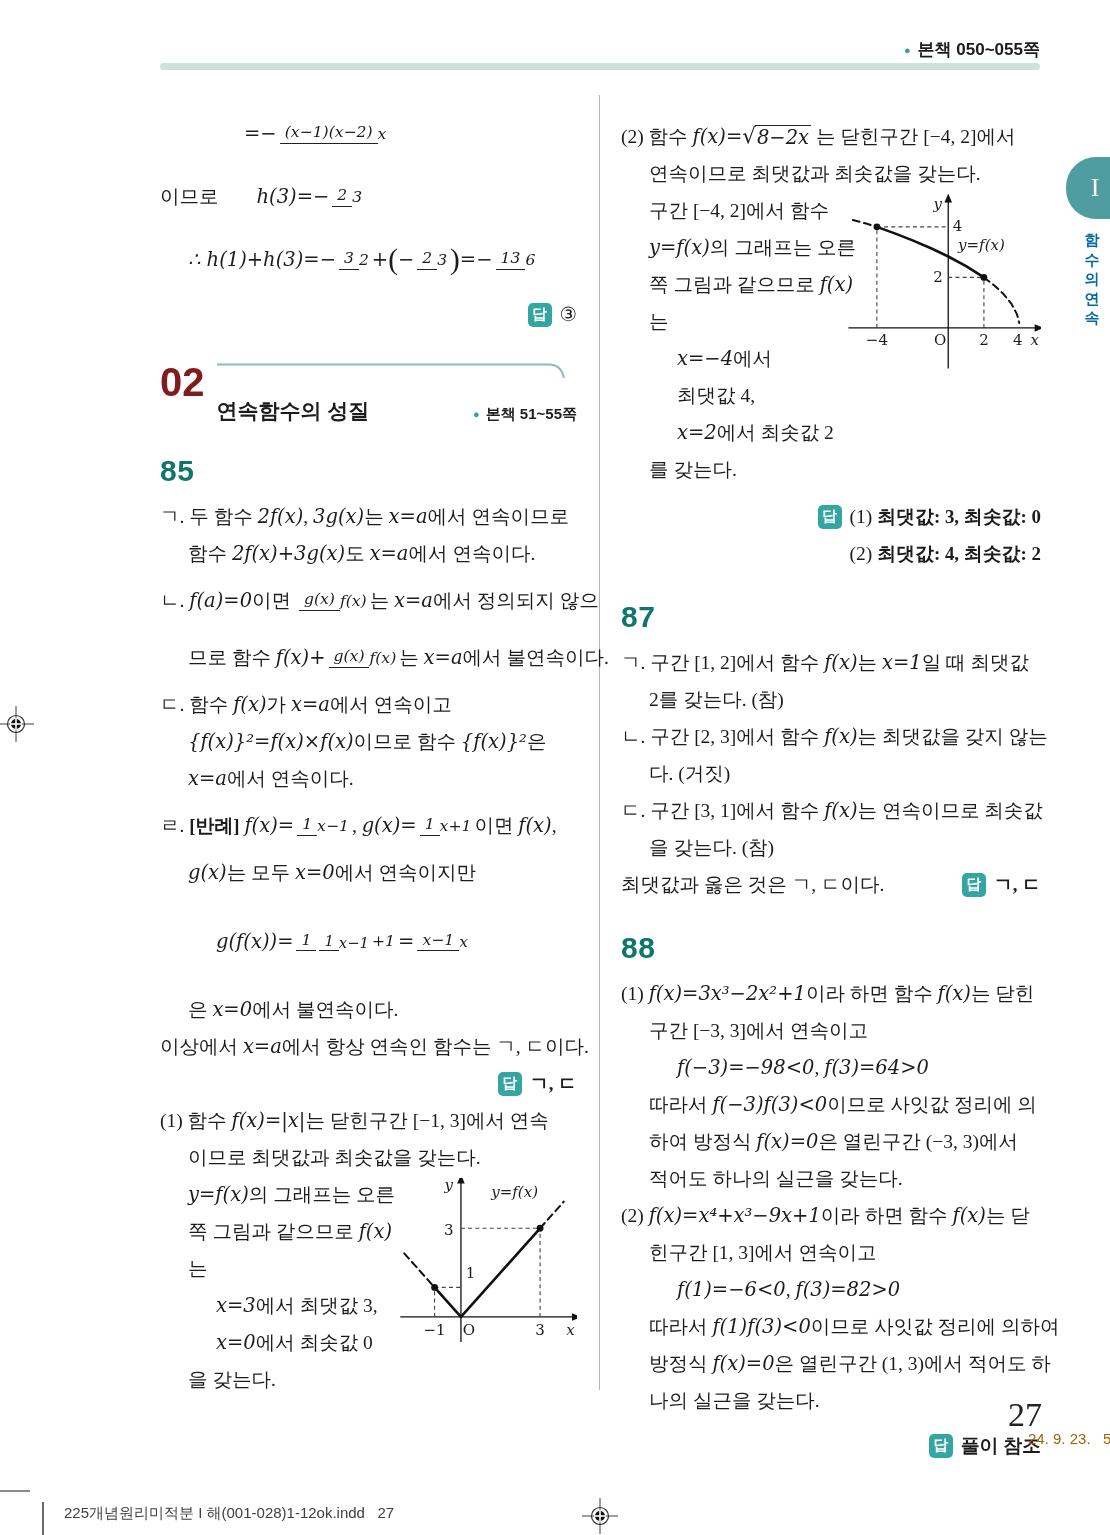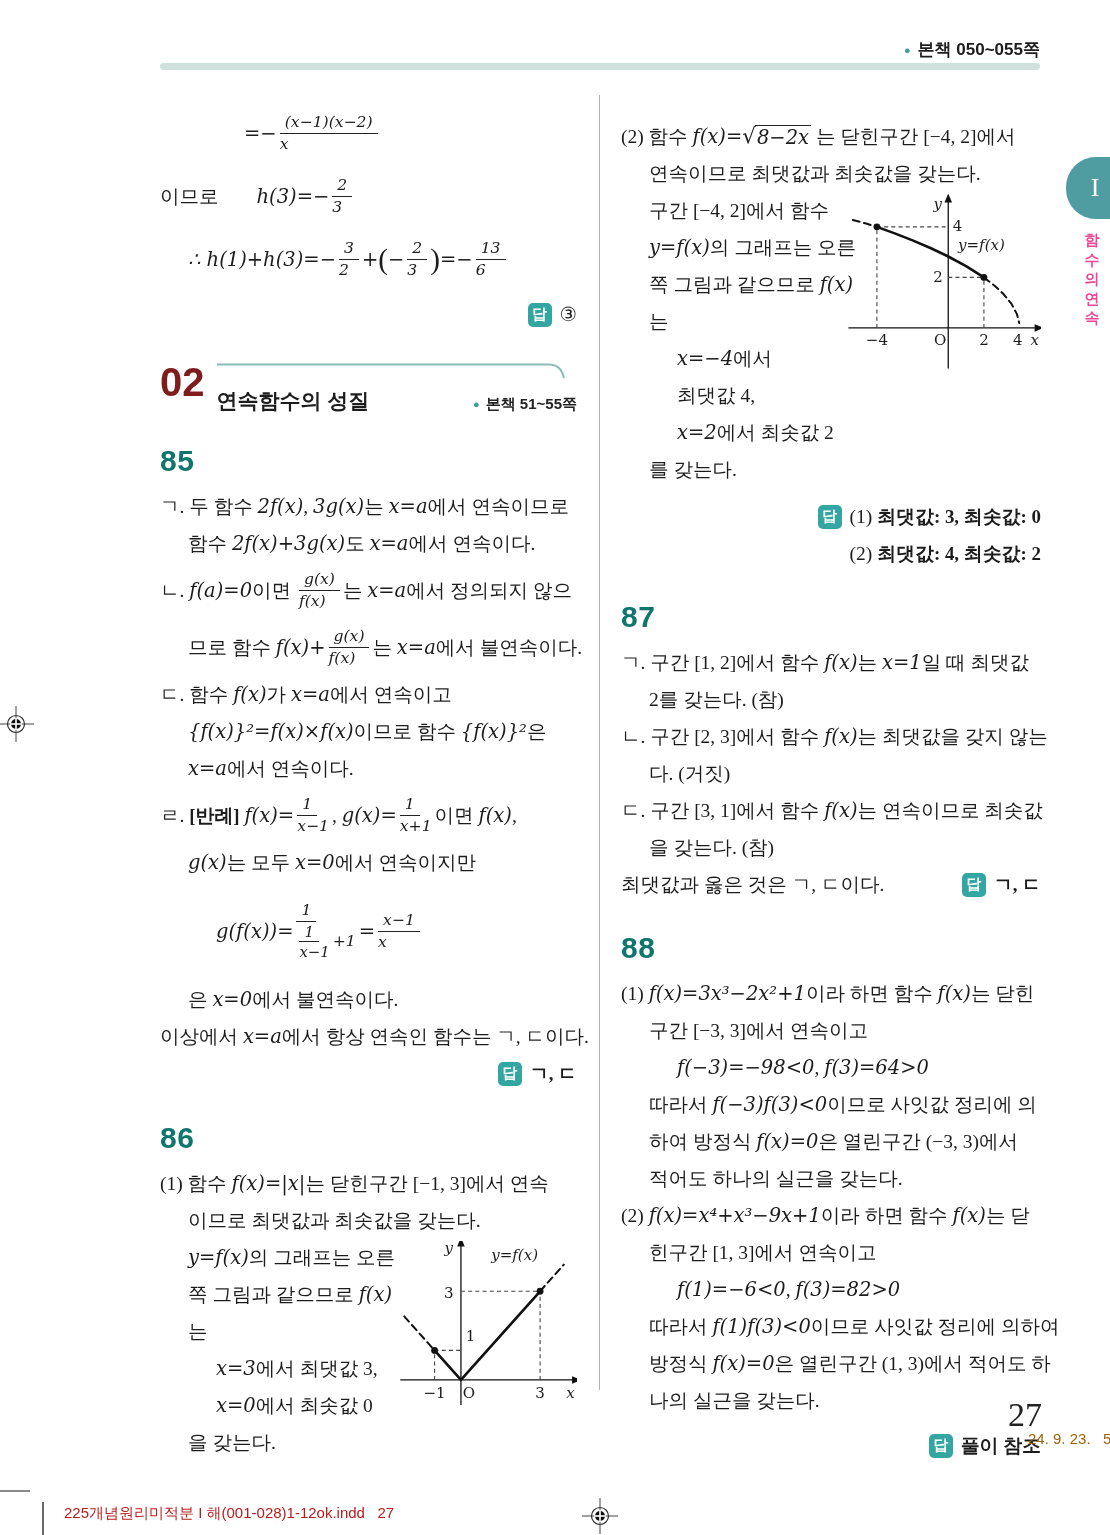--- a/index.html
+++ b/index.html
@@ -9,59 +9,59 @@
   .top-header{position:absolute;top:38px;right:70px;display:flex;align-items:center;gap:7px}
   .top-header .hdr-text{font:700 17px "Liberation Sans",sans-serif;color:#1c1c1c}
   .bullet{color:#3f9ea0;font-size:11px}
   .header-bar{position:absolute;left:160px;top:63px;width:880px;height:7px;border-radius:4px;background:#cfe1dd}
   .col-divider{position:absolute;left:599px;top:95px;width:1.4px;height:1295px;background:#b3b3b3}
   
   .side-tab{position:absolute;left:1066px;top:157px;width:58px;height:62px;background:#4f9da0;
             border-radius:30px 0 0 30px;display:flex;align-items:center;justify-content:center}
   .side-tab .roman{font:26px "Liberation Serif",serif;color:#fff}
   .side-chapter{position:absolute;left:1082px;top:230px;width:20px;font:600 15px "Liberation Sans",sans-serif;
-                line-height:19.5px;color:#ec4899;word-break:break-all;text-align:center;white-space:pre-line}
+                line-height:19.5px;color:#0369a1;word-break:break-all;text-align:center;white-space:pre-line}
   
   .col{position:absolute;top:103px}
   #col-left{left:160px;width:417px}
   #col-right{left:621px;width:420px}
   
   .line{display:flex;align-items:center;min-height:37px;font-size:19.5px;white-space:pre;color:#1c1c1c}
   .seg{display:inline-flex;align-items:center;white-space:pre}
   .tall{min-height:57px}
   .xtall{min-height:100px}
   .ind1{padding-left:28px}.ind2{padding-left:56px}.ind3{padding-left:84px}
   .ans{justify-content:flex-end}
   .between{justify-content:space-between}
   .math{font-family:"DejaVu Serif",serif;font-style:italic}
   .gb{font-family:Liberation Serif, serif;font-weight:700;font-size:0.97em}
   .sp{display:inline-block}
-  .frac{display:inline-flex;flex-direction:column;align-items:flex-start;font-size:0.8em;line-height:1.2;margin:0 3px;flex:none}
+  .frac{display:inline-flex;flex-direction:row;align-items:flex-end;font-size:0.8em;line-height:1.2;margin:0 3px;flex:none}
   .fn{padding:0 5px 1px;border-bottom:1.5px solid #222;text-align:center;display:inline-flex;align-items:center;justify-content:center}
   .fd{padding-top:1px;text-align:center;display:inline-flex;align-items:center;justify-content:center}
   .fn .frac,.fd .frac{font-size:0.95em}
   .sqrt{display:inline-flex;align-items:flex-start;flex:none}
   .rad{font-size:1.1em;line-height:1.05}
   .rc{border-top:1.6px solid #222;padding:0 2px;margin-left:-1px}
   .bigpar{font-size:1.5em;font-weight:300;line-height:1;flex:none}
   .badge{display:inline-flex;align-items:center;justify-content:center;width:24px;height:24px;border-radius:5px;
          background:#33a6a1;color:#fff;font:700 15px "Liberation Sans",sans-serif;flex:none}
   .probnum{color:#0f766e;font:800 30px "Liberation Sans",sans-serif;line-height:1;margin:31px 0 12px;letter-spacing:.5px}
   
   .sec{display:flex;align-items:flex-start;margin:30px 0 10px}
   .sec-num{color:#7f1d1d;font:800 40px "Liberation Sans",sans-serif;line-height:.95;margin-right:12px}
   .sec-right{flex:1}
-  .sec-row{display:flex;justify-content:space-between;align-items:baseline;margin-top:3px}
+  .sec-row{display:flex;justify-content:space-between;align-items:baseline;margin-top:13px}
   .sec-title{font:700 21px "Liberation Sans",sans-serif}
   .sec-ref{font:700 15px "Liberation Sans",sans-serif;color:#222;display:inline-flex;align-items:center;gap:6px}
   .gfloat{float:right;margin:2px 0 4px 6px}
   .clr{clear:both}
   
   .pageno{position:absolute;left:990px;top:1396px;width:52px;text-align:right;font:34px "Liberation Serif",serif;color:#222}
-  .footer-left{position:absolute;left:64px;top:1504px;font:15px "Liberation Sans",sans-serif;color:#b91c1c;white-space:pre}
+  .footer-left{position:absolute;left:64px;top:1504px;font:15px "Liberation Sans",sans-serif;color:#404040;white-space:pre}
   .footer-right{position:absolute;left:1028px;top:1430px;width:82px;overflow:hidden;font:15px "Liberation Sans",sans-serif;color:#a16207;white-space:pre}
   .cropline-h{position:absolute;left:0;top:1490px;width:30px;height:2px;background:#8a8a8a}
   .cropline-v{position:absolute;left:42px;top:1502px;width:2px;height:33px;background:#6a6a6a}
   .regmark{position:absolute}
   .reg-left{left:-2px;top:706px}
   .reg-bottom{left:582px;top:1498px}
 </style>
 </head>
 <body>
 
@@ -99,21 +99,20 @@
       <div class="line ind1 tall"><span class="kr">므로 함수 </span><span class="math">f(x)+</span><span class="frac"><span class="fn"><span class="math">g(x)</span></span><span class="fd"><span class="math">f(x)</span></span></span><span class="kr">는 </span><span class="math">x=a</span><span class="kr">에서 불연속이다.</span></div>
       <div class="line"><span class="kr">ㄷ. 함수 </span><span class="math">f(x)</span><span class="kr">가 </span><span class="math">x=a</span><span class="kr">에서 연속이고</span></div>
       <div class="line ind1"><span class="math">{f(x)}²=f(x)×f(x)</span><span class="kr">이므로 함수 </span><span class="math">{f(x)}²</span><span class="kr">은</span></div>
       <div class="line ind1"><span class="math">x=a</span><span class="kr">에서 연속이다.</span></div>
       <div class="line tall"><span class="kr">ㄹ. </span><span class="gb">[반례] </span><span class="math">f(x)=</span><span class="frac"><span class="fn"><span class="math">1</span></span><span class="fd"><span class="math">x−1</span></span></span><span class="kr">, </span><span class="math">g(x)=</span><span class="frac"><span class="fn"><span class="math">1</span></span><span class="fd"><span class="math">x+1</span></span></span><span class="kr">이면 </span><span class="math">f(x)</span><span class="kr">,</span></div>
       <div class="line ind1"><span class="math">g(x)</span><span class="kr">는 모두 </span><span class="math">x=0</span><span class="kr">에서 연속이지만</span></div>
       <div class="line ind2 xtall"><span class="math">g(f(x))=</span><span class="frac"><span class="fn"><span class="math">1</span></span><span class="fd"><span class="frac"><span class="fn"><span class="math">1</span></span><span class="fd"><span class="math">x−1</span></span></span><span class="math">+1</span></span></span><span class="math">=</span><span class="frac"><span class="fn"><span class="math">x−1</span></span><span class="fd"><span class="math">x</span></span></span></div>
       <div class="line ind1"><span class="kr">은 </span><span class="math">x=0</span><span class="kr">에서 불연속이다.</span></div>
       <div class="line"><span class="kr">이상에서 </span><span class="math">x=a</span><span class="kr">에서 항상 연속인 함수는 ㄱ, ㄷ이다.</span></div>
       <div class="line ans"><span class="badge">답</span><span class="sp" style="width: 8px;"></span><span class="gb">ㄱ, ㄷ</span></div>
-      <div class="probnum">86</div>
       <div class="line"><span class="kr">(1) 함수 </span><span class="math">f(x)=|x|</span><span class="kr">는 닫힌구간 [−1, 3]에서 연속</span></div>
       <div class="line ind1"><span class="kr">이므로 최댓값과 최솟값을 갖는다.</span></div>
       <div class="gfloat"><svg width="182" height="170" viewBox="0 0 182 170">
           <line x1="5.2753623188405845" y1="138.95652173913044" x2="178.04347826086953" y2="138.95652173913044" stroke="#111" stroke-width="1.3"></line>
           <line x1="65.94202898550725" y1="164.08695652173913" x2="65.94202898550725" y2="4.434782608695656" stroke="#111" stroke-width="1.3"></line>
           <polygon points="186.04347826086953,138.95652173913044 177.04347826086953,135.15652173913043 177.04347826086953,142.75652173913045" fill="#111"></polygon>
           <polygon points="65.94202898550725,-3.565217391304344 62.14202898550725,5.434782608695656 69.74202898550725,5.434782608695656" fill="#111"></polygon>
           <line x1="65.94202898550725" y1="50.260869565217405" x2="145.07246376811594" y2="50.260869565217405" stroke="#444" stroke-width="1.1" stroke-dasharray="4 3.2"></line>
           <line x1="145.07246376811594" y1="138.95652173913044" x2="145.07246376811594" y2="50.260869565217405" stroke="#444" stroke-width="1.1" stroke-dasharray="4 3.2"></line>
           <line x1="39.565217391304344" y1="138.95652173913044" x2="39.565217391304344" y2="109.3913043478261" stroke="#444" stroke-width="1.1" stroke-dasharray="4 3.2"></line>

